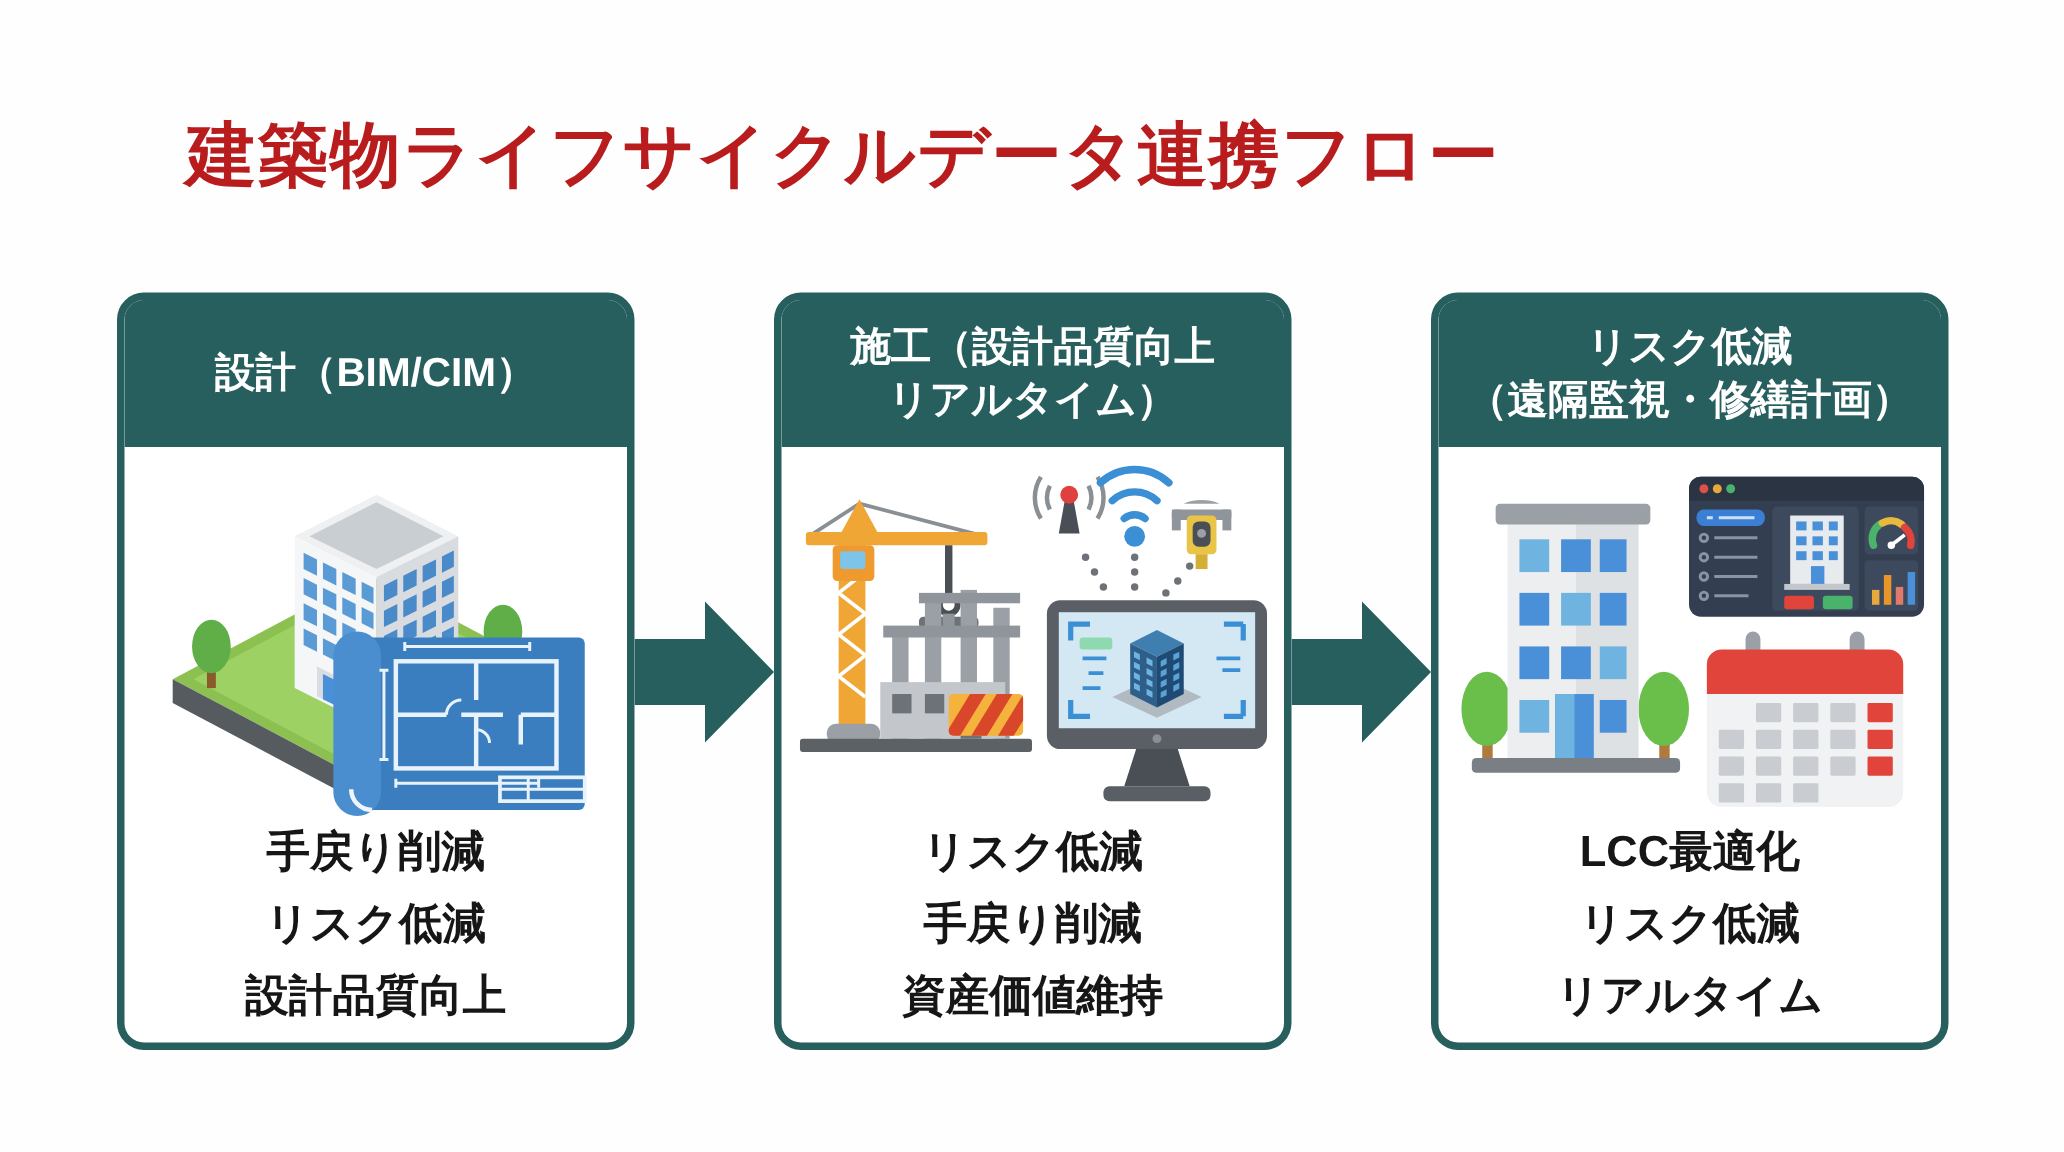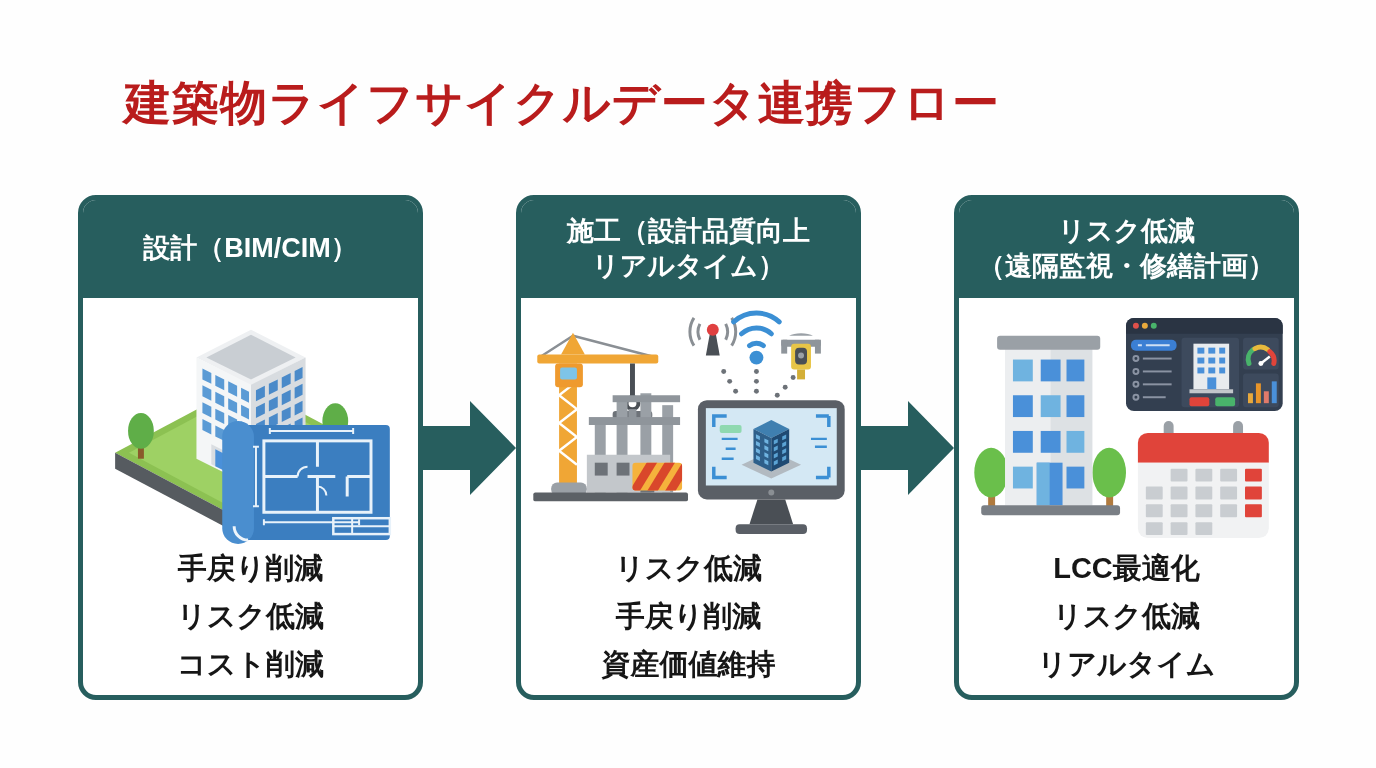--- a/index.html
+++ b/index.html
@@ -141,21 +141,21 @@
           <path d="M202,172 a10,10 0 0 1 10,-10 M222,182 a9,9 0 0 1 9,9" fill="none" stroke="#e8f2fa" stroke-width="2"></path>
           <rect x="238" y="214" width="57" height="16" fill="none" stroke="#e8f2fa" stroke-width="2.5"></rect>
           <path d="M257,214 v16 M238,222 h57" stroke="#e8f2fa" stroke-width="2"></path>
           <path d="M160,142 v60 M157,142 h6 M157,202 h6 M174,126 h84 M174,123 v6 M258,123 v6 M168,218 h96 M168,215 v6 M264,215 v6" stroke="#e8f2fa" stroke-width="2"></path>
         </g>
       </svg>
     </div>
     <div class="card-benefits">
       <div>手戻り削減</div>
       <div>リスク低減</div>
-      <div>コスト削減</div>
+      <div>設計品質向上</div>
     </div>
   </div>
 
   <div class="arrow-gap">
     <svg width="93" height="505" viewBox="0 0 93 505">
       <polygon points="0,231 47,231 47,206 93,253 47,300 47,275 0,275" fill="#275e5e"></polygon>
     </svg>
   </div>
 
   <div class="card">

